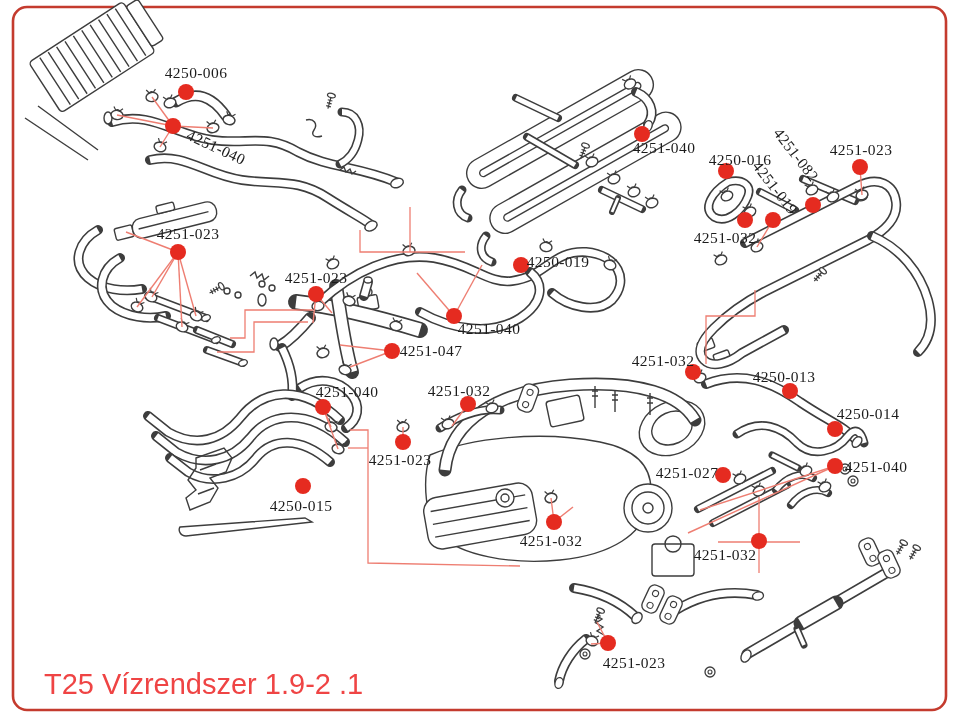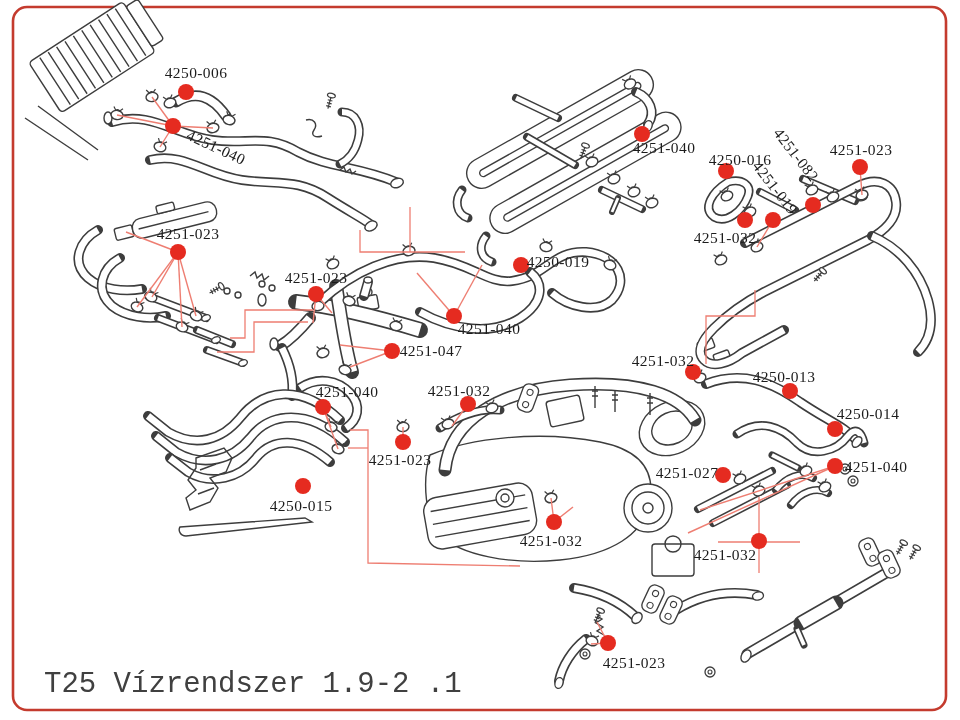--- a/index.html
+++ b/index.html
@@ -1,20 +1,20 @@
 <!DOCTYPE html>
 <html><head>
 <meta charset="utf-8">
 <style>
   html,body{margin:0;padding:0;background:#fff;}
   #stage{position:relative;width:954px;height:720px;background:#ffffff;overflow:hidden;
          font-family:"Liberation Sans",sans-serif;}
   #art{position:absolute;left:0;top:0;}
-  #title{position:absolute;left:44px;top:668px;font-size:29px;color:#404040;
-         font-family:Liberation Mono, monospace;letter-spacing:0px;}
+  #title{position:absolute;left:44px;top:668px;font-size:29px;color:#ef4444;
+         font-family:Liberation Sans, sans-serif;letter-spacing:0px;}
   .lineart{stroke:#3d3d3d;fill:none;stroke-width:1.4;}
   .hose{stroke:#3d3d3d;fill:none;stroke-linecap:round;stroke-linejoin:round;}
   .whitefill{fill:#ffffff;stroke:#3d3d3d;stroke-width:1.4;}
   text.part-label{font-family:"Liberation Serif","DejaVu Serif",serif;
        font-size:15.5px;fill:#1c1c1c;letter-spacing:0.4px;}
 </style>
 </head>
 <body>
 
 <div id="stage">

